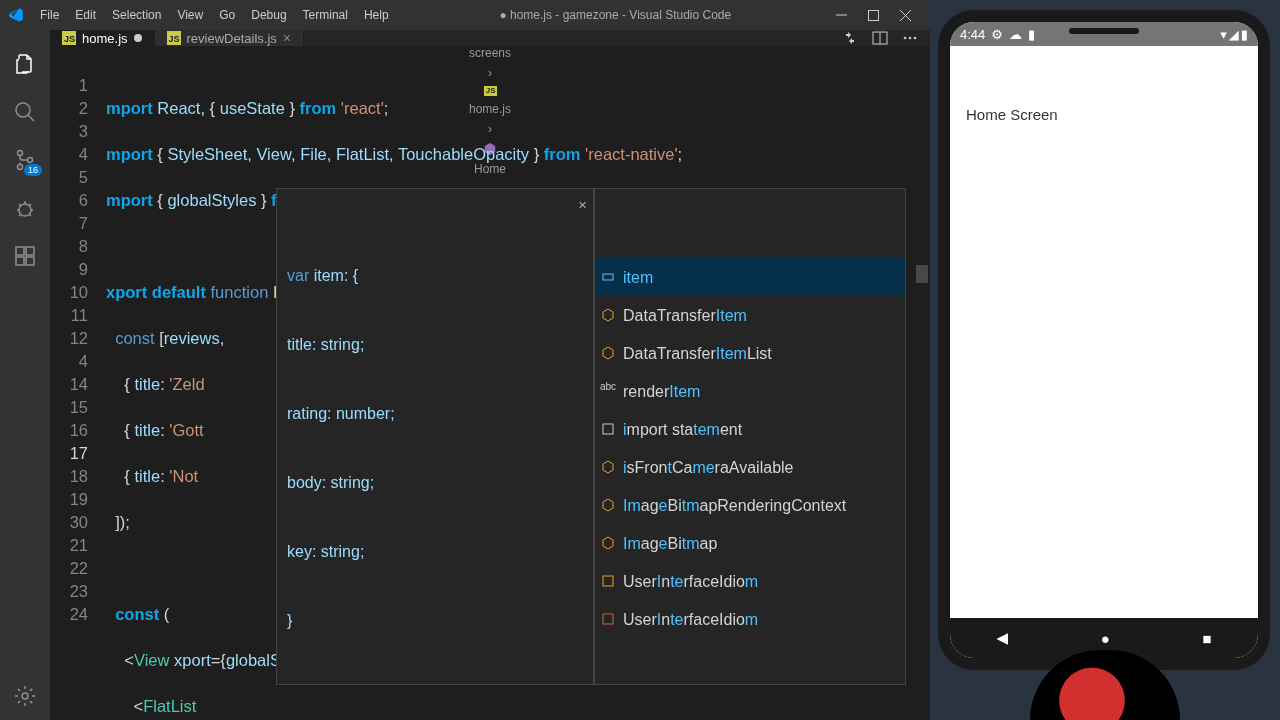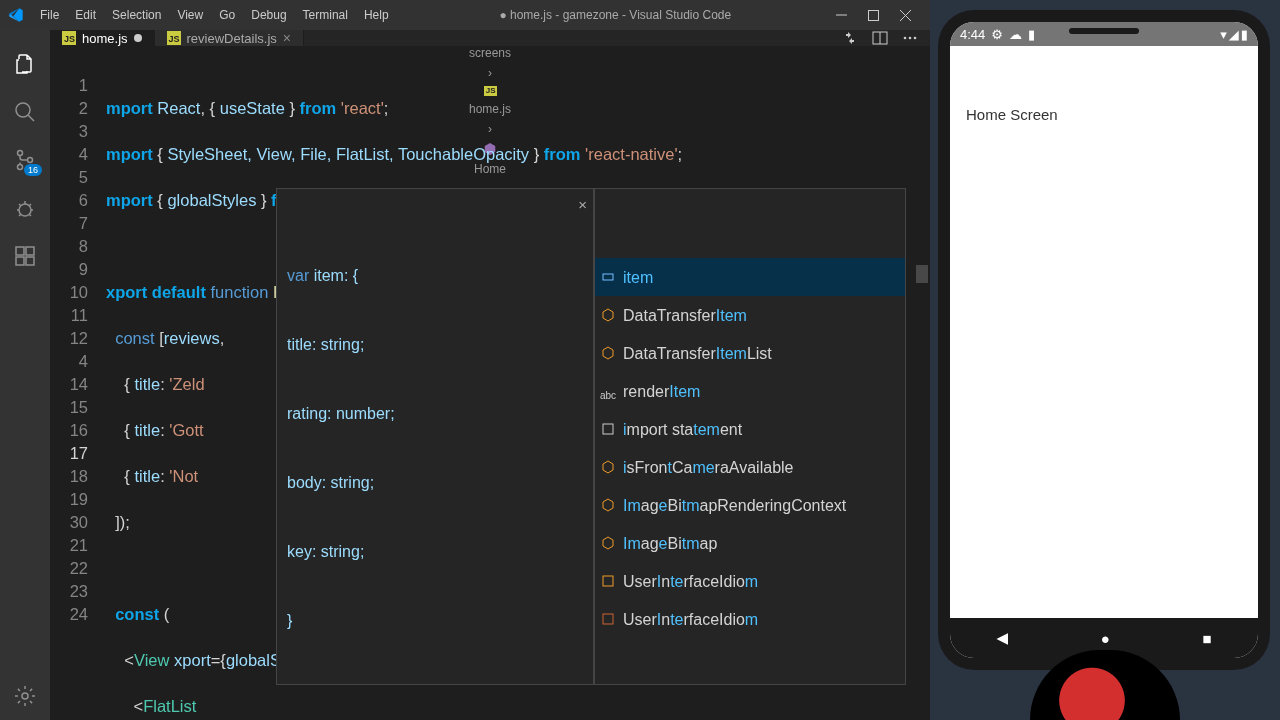--- a/index.html
+++ b/index.html
@@ -40,21 +40,21 @@
   .k-teal { color: #4ec9b0; }
   .k-yellow { color: #dcdcaa; }
   .k-str { color: #ce9178; }
   .k-punc { color: #d4d4d4; }
   .intellisense { position: absolute; top: 6px; left: 170px; width: 630px; z-index: 10; display: flex; }
   .paraminfo { background: #252526; border: 1px solid #454545; padding: 6px 10px; color: #9cdcfe; font-family: Consolas, monospace; font-size: 16px; line-height: 23px; width: 318px; position: relative;}
   .paraminfo .closex { position: absolute; top: 4px; right: 6px; color: #aaa; cursor: pointer; font-size: 15px;}
   .suggestions { background: #252526; border: 1px solid #454545; width: 312px; }
   .sug-item { height: 38px; display: flex; align-items: center; padding: 0 6px; gap: 8px; font-family: Consolas, monospace; font-size: 16px; color: #d4d4d4; cursor: pointer;}
   .sug-item.selected { background: #062f4a; }
-  .sug-icon { width: 14px; height: 14px; display: inline-flex; align-items: flex-start; justify-content: center; }
+  .sug-icon { width: 14px; height: 14px; display: inline-flex; align-items: flex-end; justify-content: center; }
   .sug-text .hl { color: #4fc1ff; }
   .phone { position: absolute; left: 938px; top: 10px; width: 332px; height: 660px; background: #1a1a1a; border-radius: 36px; padding: 12px; }
   .phone-inner { width: 100%; height: 100%; background: #fff; border-radius: 24px; overflow: hidden; display: flex; flex-direction: column; position: relative;}
   .speaker { position: absolute; top: 6px; left: 50%; transform: translateX(-50%); width: 70px; height: 6px; background: #1a1a1a; border-radius: 3px; z-index: 5;}
   .statusbar { height: 24px; background: #757575; color: #fff; font-size: 13px; display: flex; align-items: center; padding: 0 10px; }
   .statusbar .sleft { display: flex; gap: 6px; align-items: center;}
   .statusbar .sright { margin-left: auto; display: flex; gap: 2px; align-items: center;}
   .phone-content { flex: 1; background: #fff; padding: 60px 16px; color: #333; font-size: 15px; }
   .navbar { height: 40px; background: #1a1a1a; display: flex; justify-content: space-around; align-items: center; }
   .navbtn { color: #fff; font-size: 15px; }

